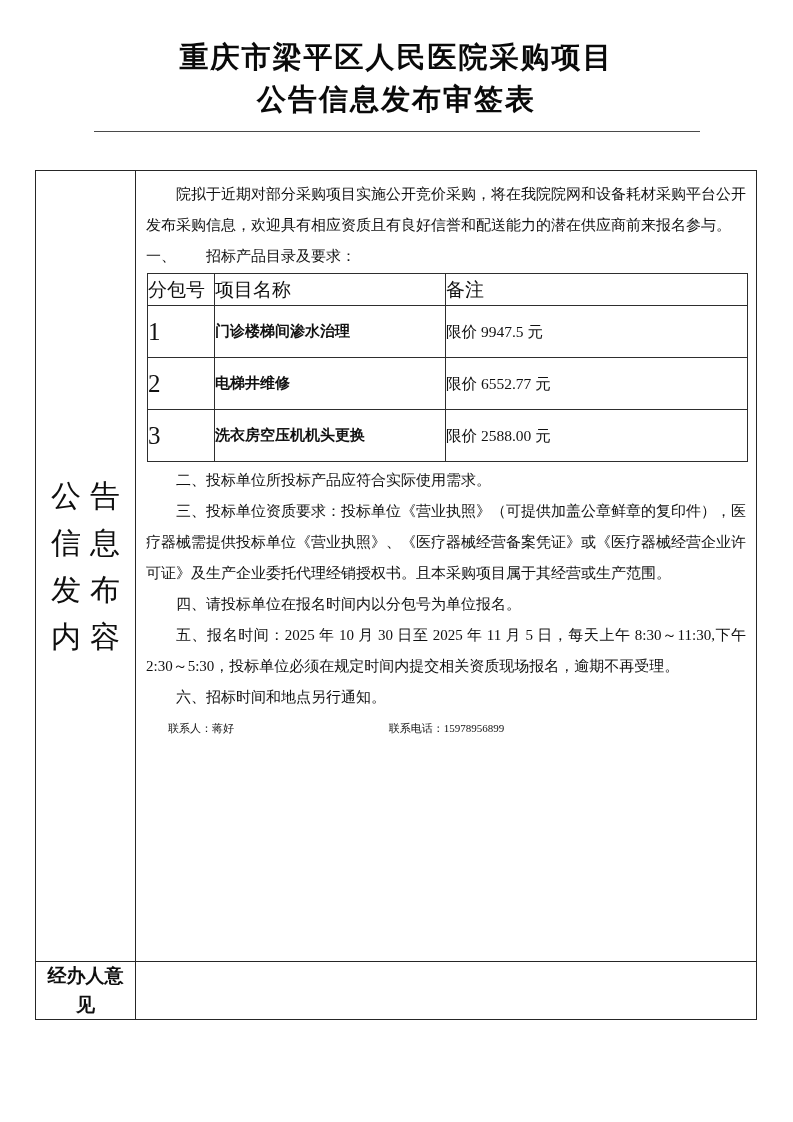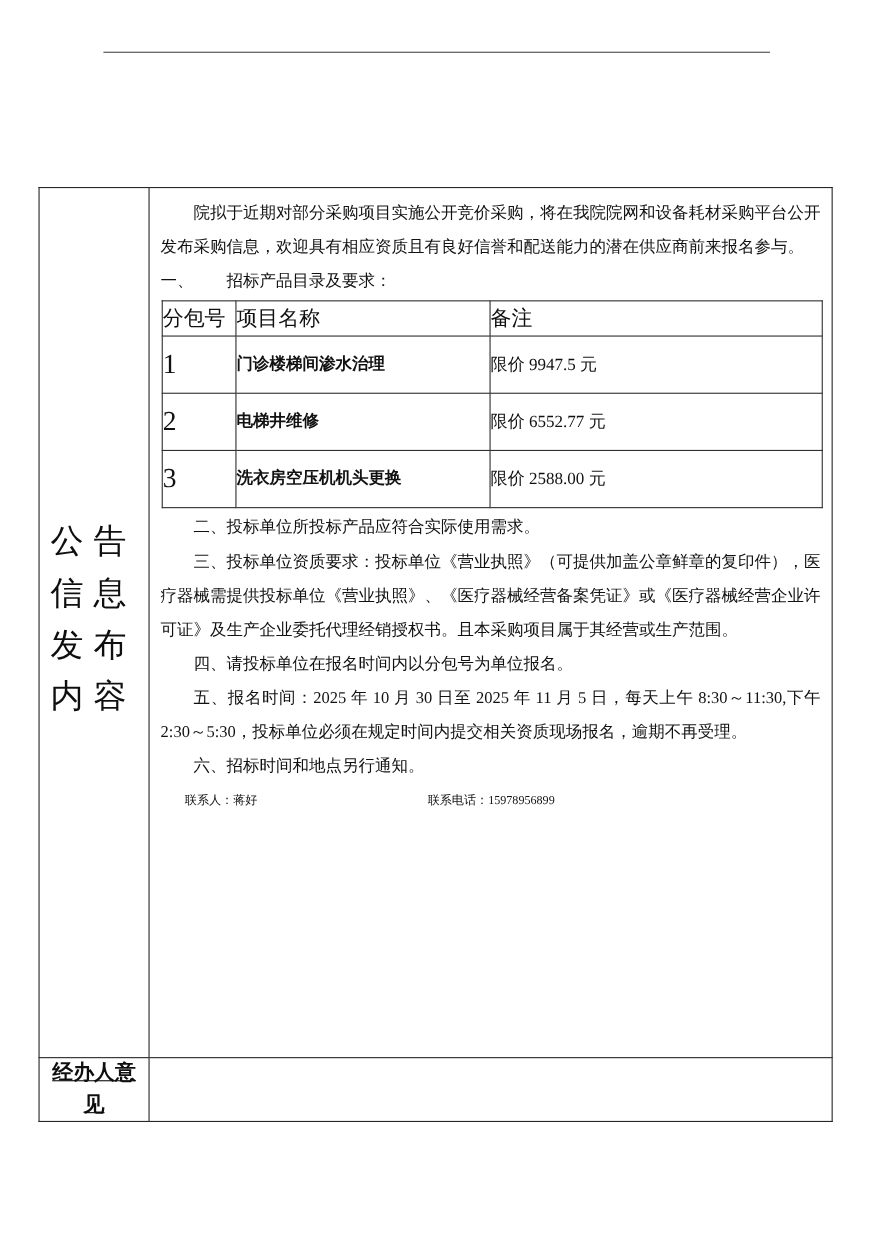--- a/index.html
+++ b/index.html
@@ -36,22 +36,22 @@
     width:722px; height:850px;
     border-collapse:collapse;
     table-layout:fixed;
   }
   .main-table td {
     border:1.6px solid #262626;
     box-sizing:border-box;
   }
   .label-col { width:100px; }
   .content-label-cell {
+    text-align:center;
     vertical-align:middle;
-    font-family:Liberation Mono, monospace;
   }
   .vlabel {
     font-size:30px;
     line-height:47px;
     letter-spacing:9px;
     padding-left:9px; 
     color:#0f0f0f;
   }
   .sig-label-cell {
     text-align:center;
@@ -103,20 +103,22 @@
   .pkg-no { font-size:25px; }
   .pkg-name { font-size:15px; font-weight:bold; }
   .pkg-remark { text-align:left; padding-left:10px; font-size:15.5px; }
 </style>
 </head>
 <body>
 
 <div class="page">
 
   <div class="doc-title">
+    <div>重庆市梁平区人民医院采购项目</div>
+    <div>公告信息发布审签表</div>
   </div>
   <div class="title-rule"></div>
 
   <table class="main-table">
     <colgroup>
       <col class="label-col">
       <col>
     </colgroup>
 
     <tbody>
@@ -169,20 +171,20 @@
         <p class="para">五、报名时间：2025 年 10 月 30 日至 2025 年 11 月 5 日，每天上午 8:30～11:30,下午 2:30～5:30，投标单位必须在规定时间内提交相关资质现场报名，逾期不再受理。</p>
         <p class="para">六、招标时间和地点另行通知。</p>
 
         <div class="contact-line">
           <span class="contact-person">联系人：蒋好</span>
           <span>联系电话：15978956899</span>
         </div>
       </td>
     </tr>
 
-    <tr style="height:56px;text-decoration:underline;">
+    <tr style="height:56px;">
       <td class="sig-label-cell">经办人意见</td>
       <td class="sig-space-cell"></td>
     </tr>
   </tbody>
     </table>
 
 </div>
 
 </body></html>

